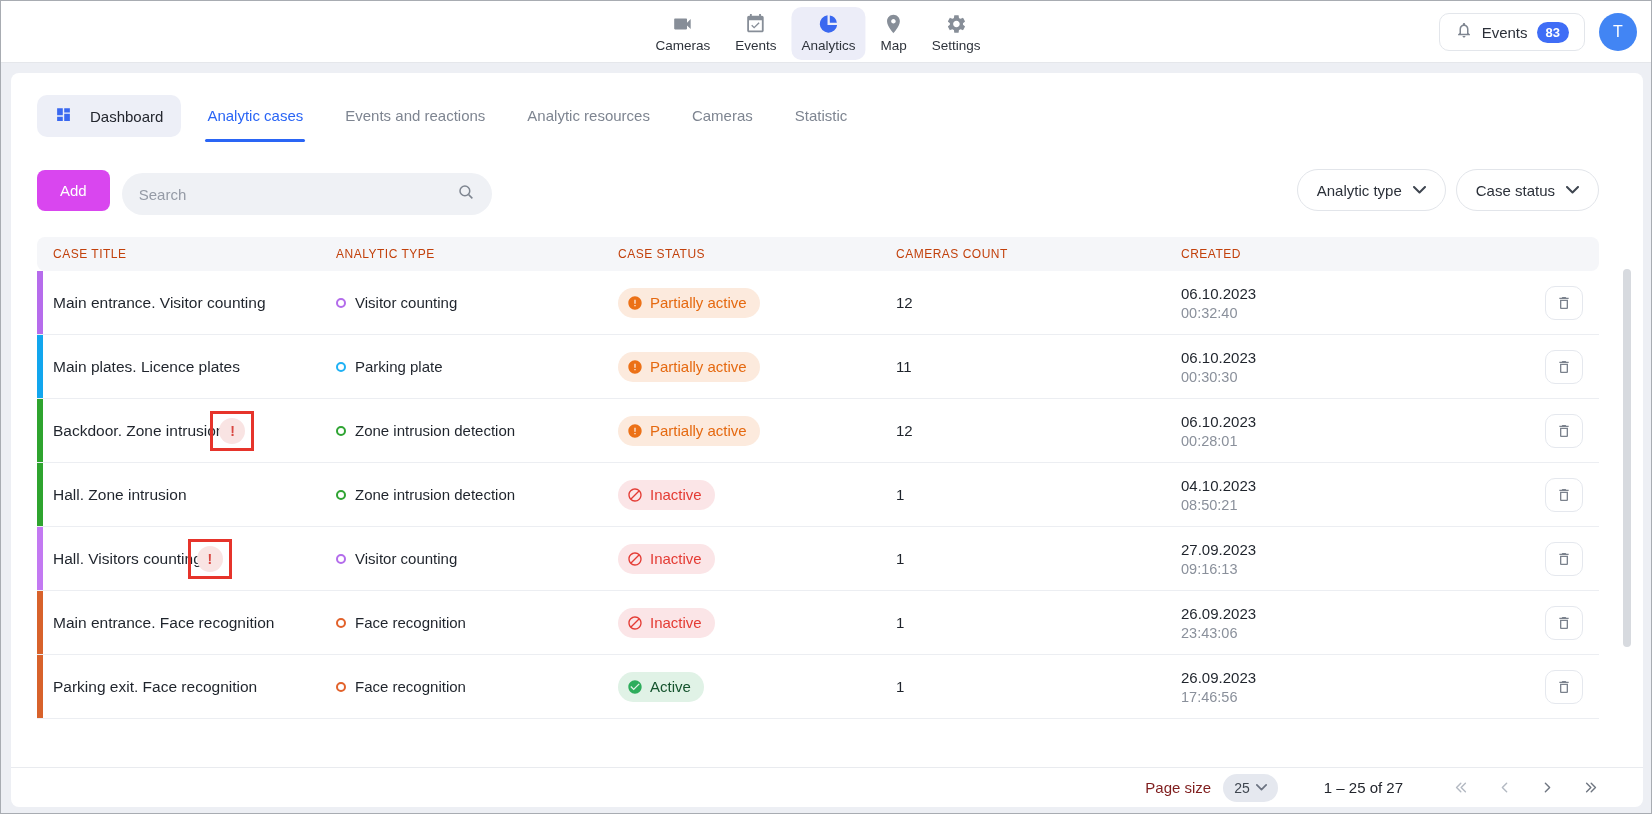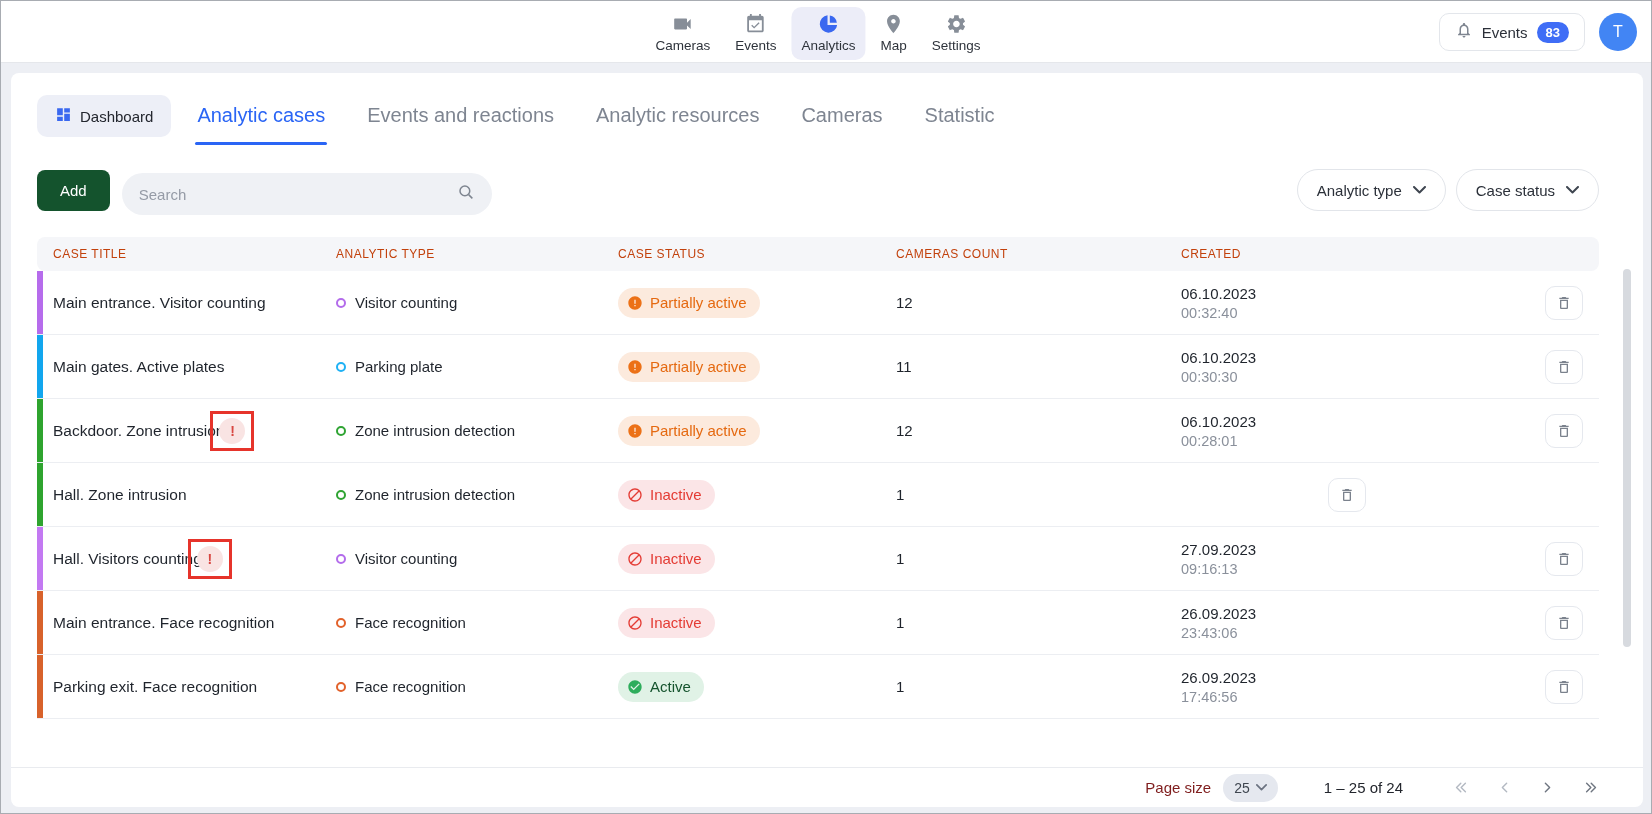--- a/index.html
+++ b/index.html
@@ -20,30 +20,30 @@
   .events-btn .lbl { font-size:15px; color:#2B3039; }
   .events-badge { background:#3F6DF6; color:#fff; border-radius:11px; padding:3px 9px; font-size:13px; font-weight:bold; }
   .avatar { width:38px; height:38px; border-radius:50%; background:#4285F4; color:#fff; font-size:16px; display:flex; align-items:center; justify-content:center; }
 
   
   .card { position:absolute; left:10px; top:72px; width:1632px; height:734px; background:#fff; border-radius:8px; }
   .card-inner { padding:22px 44px 0 26px; }
 
   
   .tabs-row { display:flex; align-items:center; }
-  .dash-chip { display:flex; align-items:center; gap:8px; background:#EDEFF7; border-radius:10px; padding:11px 18px; font-size:15px; color:#23262E; cursor:pointer; margin-right:26px; }
+  .dash-chip { display:flex; align-items:center; gap:18px; background:#EDEFF7; border-radius:10px; padding:11px 18px; font-size:15px; color:#23262E; cursor:pointer; margin-right:26px; }
   .dash-chip svg { width:17px; height:17px; fill:#3A68F0; }
   .tabs { display:flex; gap:42px; }
-  .tab { font-size:20px; color:#7E8591; cursor:pointer; position:relative; padding-bottom:2px; }
+  .tab { font-size:15px; color:#7E8591; cursor:pointer; position:relative; padding-bottom:2px; }
   .tab.active { color:#2A65F5; }
   .tab.active::after { content:""; position:absolute; left:-2px; right:-2px; bottom:-16px; height:3px; border-radius:2px; background:#2A65F5; }
 
   
   .toolbar { display:flex; align-items:center; margin-top:28px; }
-  .add-btn { background:#14532d; color:#fff; font-size:15px; border:none; border-radius:8px; padding:12px 23px; cursor:pointer; }
+  .add-btn { background:#d946ef; color:#fff; font-size:15px; border:none; border-radius:8px; padding:12px 23px; cursor:pointer; }
   .search-box { margin-left:12px; width:370px; height:42px; background:#EFF1F5; border-radius:21px; display:flex; align-items:center; padding:0 17px;margin-top:8px; }
   .search-box input { flex:1; border:none; outline:none; background:transparent; font-size:15px; color:#2B3039; font-family:inherit; }
   .search-box input::placeholder { color:#959BA6; }
   .search-box svg { width:18px; height:18px; stroke:#7E8590; fill:none; stroke-width:2; }
   .toolbar .spacer { flex:1; }
   .filter-pill { height:42px; border:1px solid #E2E5EA; border-radius:21px; background:#fff; display:flex; align-items:center; gap:11px; padding:0 19px; font-size:15px; color:#2B3039; margin-left:10px; cursor:pointer; }
   .chev svg { width:13px; height:8px; stroke:#3F4650; fill:none; stroke-width:2; stroke-linecap:round; stroke-linejoin:round; display:block; }
 
   
   .tbl { margin-top:22px; }
@@ -237,21 +237,21 @@
                     <svg viewBox="0 0 24 24">
                       <path d="M6 19c0 1.1.9 2 2 2h8c1.1 0 2-.9 2-2V7H6v12zM8 9h8v10H8V9zm7.5-5l-1-1h-5l-1 1H5v2h14V4h-3.5z"></path>
                     </svg>
                   </span>
                 </button>
               </div>
             </div>
             <div class="tbl-grid trow">
               <div class="cell title-cell">
                 <span class="bar" style="background:#12A6EE"></span>
-                <span>Main gates. Active plates</span>
+                <span>Main plates. Licence plates</span>
               </div>
               <div class="cell">
                 <span class="ring" style="color:#1FB1F4"></span>
                 <span>Parking plate</span>
               </div>
               <div class="cell">
                 <span class="badge partial">
                   <span style="display:flex">
                     <svg viewBox="0 0 24 24">
                       <path d="M12 2C6.48 2 2 6.48 2 12s4.48 10 10 10 10-4.48 10-10S17.52 2 12 2zm1 15h-2v-2h2v2zm0-4h-2V7h2v6z"></path>
@@ -325,20 +325,24 @@
                 <span class="badge inactive">
                   <span style="display:flex">
                     <svg viewBox="0 0 24 24">
                       <path d="M12 2C6.48 2 2 6.48 2 12s4.48 10 10 10 10-4.48 10-10S17.52 2 12 2zM4 12c0-4.42 3.58-8 8-8 1.85 0 3.55.63 4.9 1.69L5.69 16.9C4.63 15.55 4 13.85 4 12zm8 8c-1.85 0-3.55-.63-4.9-1.69L18.31 7.1C19.37 8.45 20 10.15 20 12c0 4.42-3.58 8-8 8z"></path>
                     </svg>
                   </span>
                   <span>Inactive</span>
                 </span>
               </div>
               <div class="cell">1</div>
+              <div class="cell created-cell">
+                <span class="created-date">04.10.2023</span>
+                <span class="created-time">08:50:21</span>
+              </div>
               <div class="actions-cell">
                 <button class="trash-btn">
                   <span style="display:flex">
                     <svg viewBox="0 0 24 24">
                       <path d="M6 19c0 1.1.9 2 2 2h8c1.1 0 2-.9 2-2V7H6v12zM8 9h8v10H8V9zm7.5-5l-1-1h-5l-1 1H5v2h14V4h-3.5z"></path>
                     </svg>
                   </span>
                 </button>
               </div>
             </div>
@@ -455,21 +459,21 @@
     <div class="pagination">
       <span class="pg-label">Page size</span>
       <span class="pg-size">
         <span>25</span>
         <span class="chev">
             <svg viewBox="0 0 13 8">
               <polyline points="1,1 6.5,6.5 12,1"></polyline>
             </svg>
           </span>
       </span>
-      <span class="pg-range">1 – 25 of 24</span>
+      <span class="pg-range">1 – 25 of 27</span>
       <span class="pg-arrows">
         <span class="pg-arrow disabled">
             <svg viewBox="0 0 24 24">
               <path d="M17.5 6l-6 6 6 6"></path>
               <path d="M11 6l-6 6 6 6"></path>
             </svg>
           </span>
         <span class="pg-arrow disabled">
             <svg viewBox="0 0 24 24">
               <path d="M15 6l-6 6 6 6"></path>

